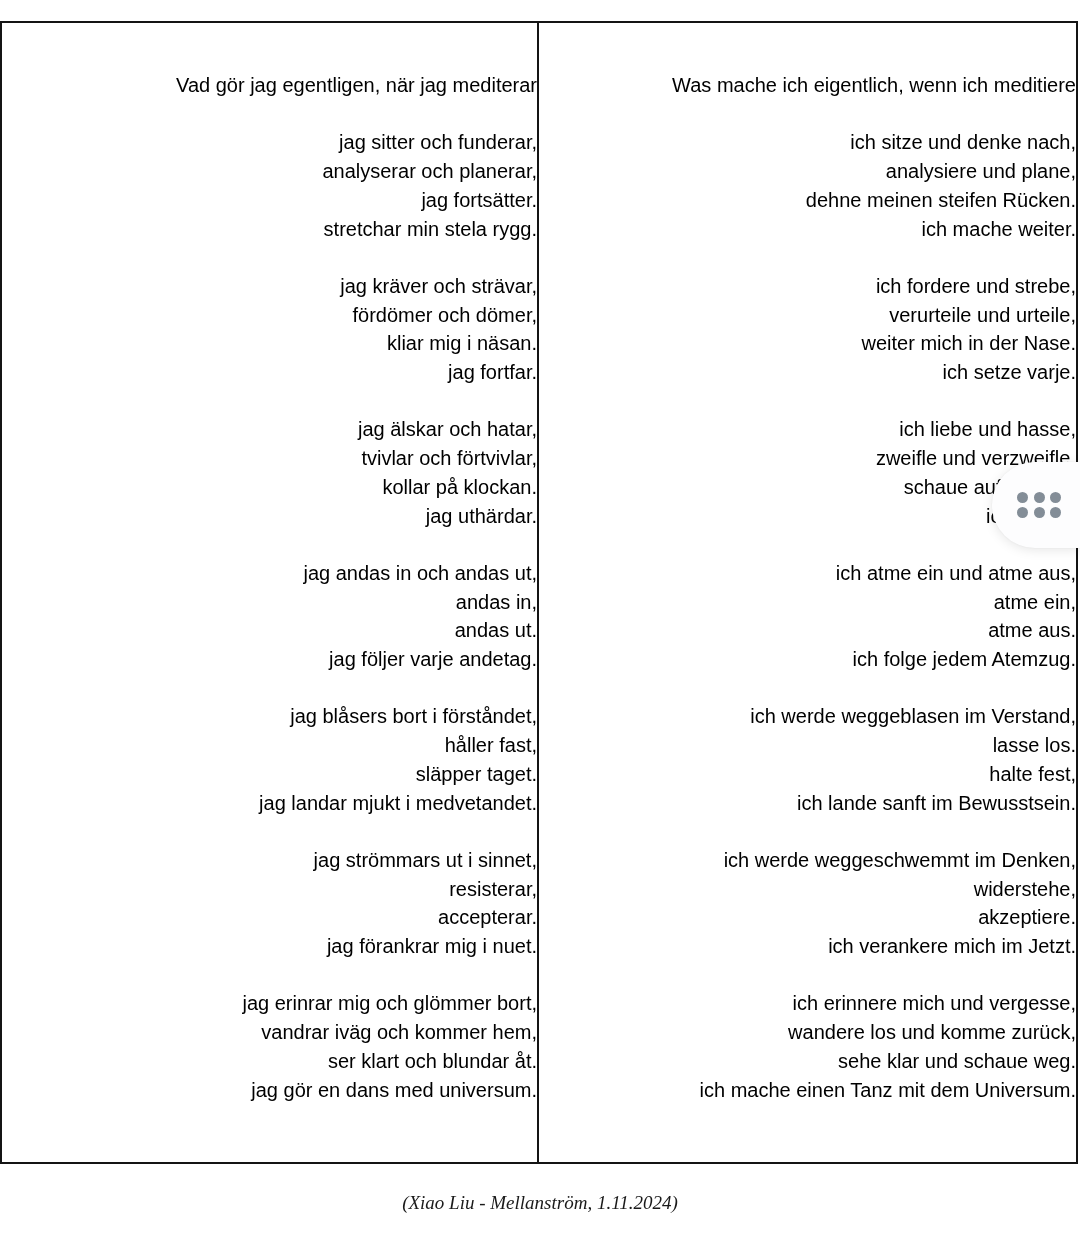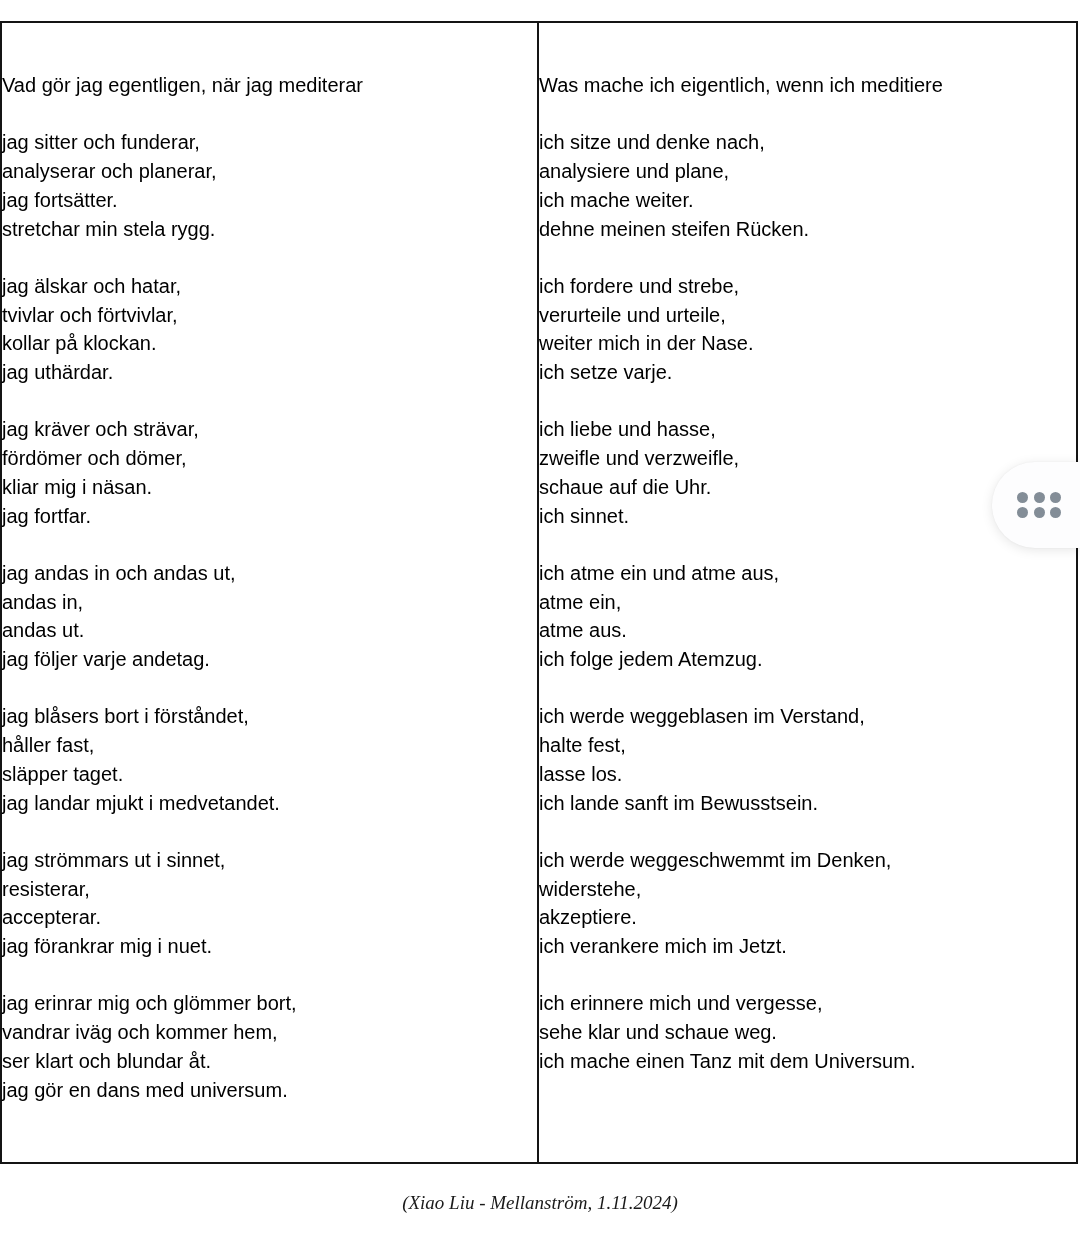--- a/index.html
+++ b/index.html
@@ -22,21 +22,21 @@
     width: 1078px;
     height: 1143px;
     border: 2px solid #141414;
     box-sizing: border-box;
     display: flex;
     background: #ffffff;
   }
   .col {
     width: 50%;
     box-sizing: border-box;
-    text-align: left;
+    text-align: right;
     font-size: 20px;
     line-height: 28.7px;
   }
   .col.left {
     border-right: 2px solid #141414;
   }
   .title {
     font-size: 20px;
     font-weight: normal;
     margin: 48px 0 0 0;
@@ -94,30 +94,30 @@
   <section class="col left">
     <h2 class="title">Vad gör jag egentligen, när jag mediterar</h2>
     <div class="stanzas">
         <div class="stanza">
           <div class="line">jag sitter och funderar,</div>
           <div class="line">analyserar och planerar,</div>
           <div class="line">jag fortsätter.</div>
           <div class="line">stretchar min stela rygg.</div>
         </div>
         <div class="stanza">
+          <div class="line">jag kräver och strävar,</div>
+          <div class="line">fördömer och dömer,</div>
+          <div class="line">kliar mig i näsan.</div>
+          <div class="line">jag fortfar.</div>
+        </div>
+        <div class="stanza">
           <div class="line">jag älskar och hatar,</div>
           <div class="line">tvivlar och förtvivlar,</div>
           <div class="line">kollar på klockan.</div>
           <div class="line">jag uthärdar.</div>
-        </div>
-        <div class="stanza">
-          <div class="line">jag kräver och strävar,</div>
-          <div class="line">fördömer och dömer,</div>
-          <div class="line">kliar mig i näsan.</div>
-          <div class="line">jag fortfar.</div>
         </div>
         <div class="stanza">
           <div class="line">jag andas in och andas ut,</div>
           <div class="line">andas in,</div>
           <div class="line">andas ut.</div>
           <div class="line">jag följer varje andetag.</div>
         </div>
         <div class="stanza">
           <div class="line">jag blåsers bort i förståndet,</div>
           <div class="line">håller fast,</div>
@@ -137,22 +137,22 @@
           <div class="line">jag gör en dans med universum.</div>
         </div>
       </div>
   </section>
   <section class="col">
     <h2 class="title">Was mache ich eigentlich, wenn ich meditiere</h2>
     <div class="stanzas">
         <div class="stanza">
           <div class="line">ich sitze und denke nach,</div>
           <div class="line">analysiere und plane,</div>
+          <div class="line">dehne meinen steifen Rücken.</div>
           <div class="line">ich mache weiter.</div>
-          <div class="line">dehne meinen steifen Rücken.</div>
         </div>
         <div class="stanza">
           <div class="line">ich fordere und strebe,</div>
           <div class="line">verurteile und urteile,</div>
           <div class="line">weiter mich in der Nase.</div>
           <div class="line">ich setze varje.</div>
         </div>
         <div class="stanza">
           <div class="line">ich liebe und hasse,</div>
           <div class="line">zweifle und verzweifle,</div>
@@ -160,32 +160,33 @@
           <div class="line">ich sinnet.</div>
         </div>
         <div class="stanza">
           <div class="line">ich atme ein und atme aus,</div>
           <div class="line">atme ein,</div>
           <div class="line">atme aus.</div>
           <div class="line">ich folge jedem Atemzug.</div>
         </div>
         <div class="stanza">
           <div class="line">ich werde weggeblasen im Verstand,</div>
+          <div class="line">lasse los.</div>
           <div class="line">halte fest,</div>
-          <div class="line">lasse los.</div>
           <div class="line">ich lande sanft im Bewusstsein.</div>
         </div>
         <div class="stanza">
           <div class="line">ich werde weggeschwemmt im Denken,</div>
           <div class="line">widerstehe,</div>
           <div class="line">akzeptiere.</div>
           <div class="line">ich verankere mich im Jetzt.</div>
         </div>
         <div class="stanza">
           <div class="line">ich erinnere mich und vergesse,</div>
+          <div class="line">wandere los und komme zurück,</div>
           <div class="line">sehe klar und schaue weg.</div>
           <div class="line">ich mache einen Tanz mit dem Universum.</div>
         </div>
       </div>
   </section>
 </div>
 
 <div class="citation">(Xiao Liu - Mellanström, 1.11.2024)</div>
 
 <div class="side-handle" title="">

